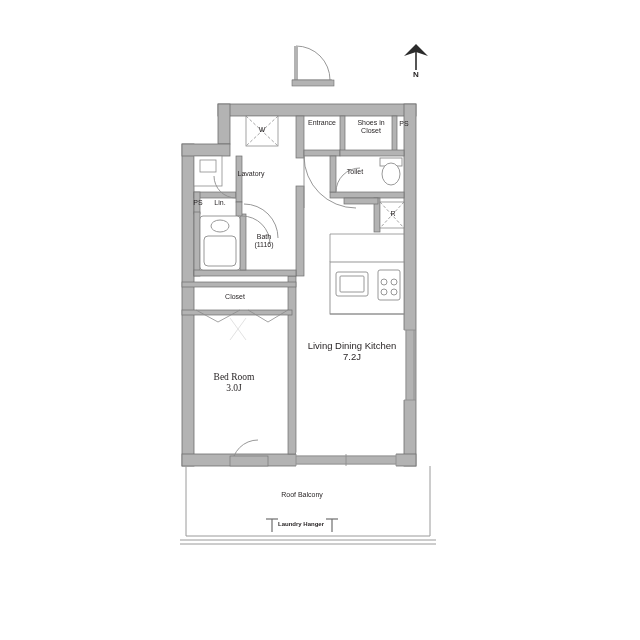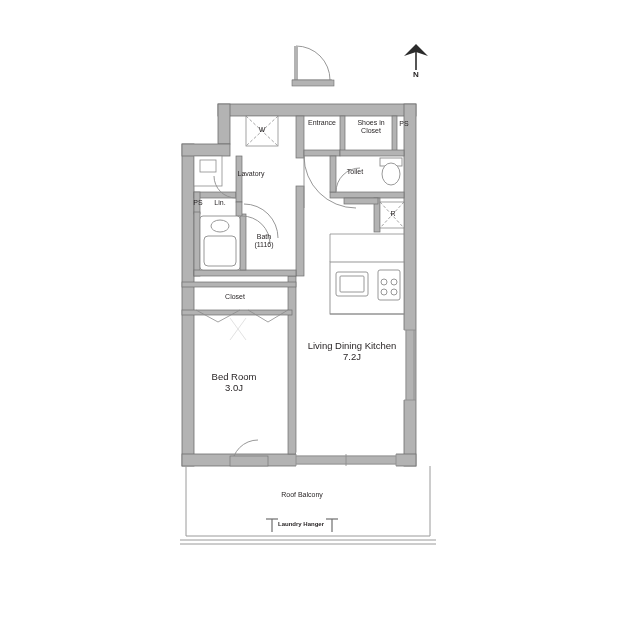--- a/index.html
+++ b/index.html
@@ -206,16 +206,16 @@
 <div class="lbl s ctr" style="left:251px;top:174px;">Lavatory</div>
 <div class="lbl s ctr" style="left:355px;top:172px;">Toilet</div>
 <div class="lbl s ctr" style="left:198px;top:203px;">PS</div>
 <div class="lbl s ctr" style="left:220px;top:203px;">Lin.</div>
 <div class="lbl s ctr" style="left:393px;top:214px;">R</div>
 <div class="lbl s ctr" style="left:264px;top:241px;">Bath
 (1116)</div>
 <div class="lbl s ctr" style="left:235px;top:297px;">Closet</div>
 <div class="lbl m ctr" style="left:352px;top:352px;">Living Dining Kitchen
 7.2J</div>
-<div class="lbl m ctr" style="left:234px;top:383px;">Bed Room
+<div class="lbl m ctr" style="left:234px;top:383px;font-family:Liberation Serif, serif;">Bed Room
 3.0J</div>
 <div class="lbl s ctr" style="left:302px;top:495px;">Roof Balcony</div>
 <div class="lbl xs b ctr" style="left:301px;top:524px;">Laundry Hanger</div>
 
 </body></html>

